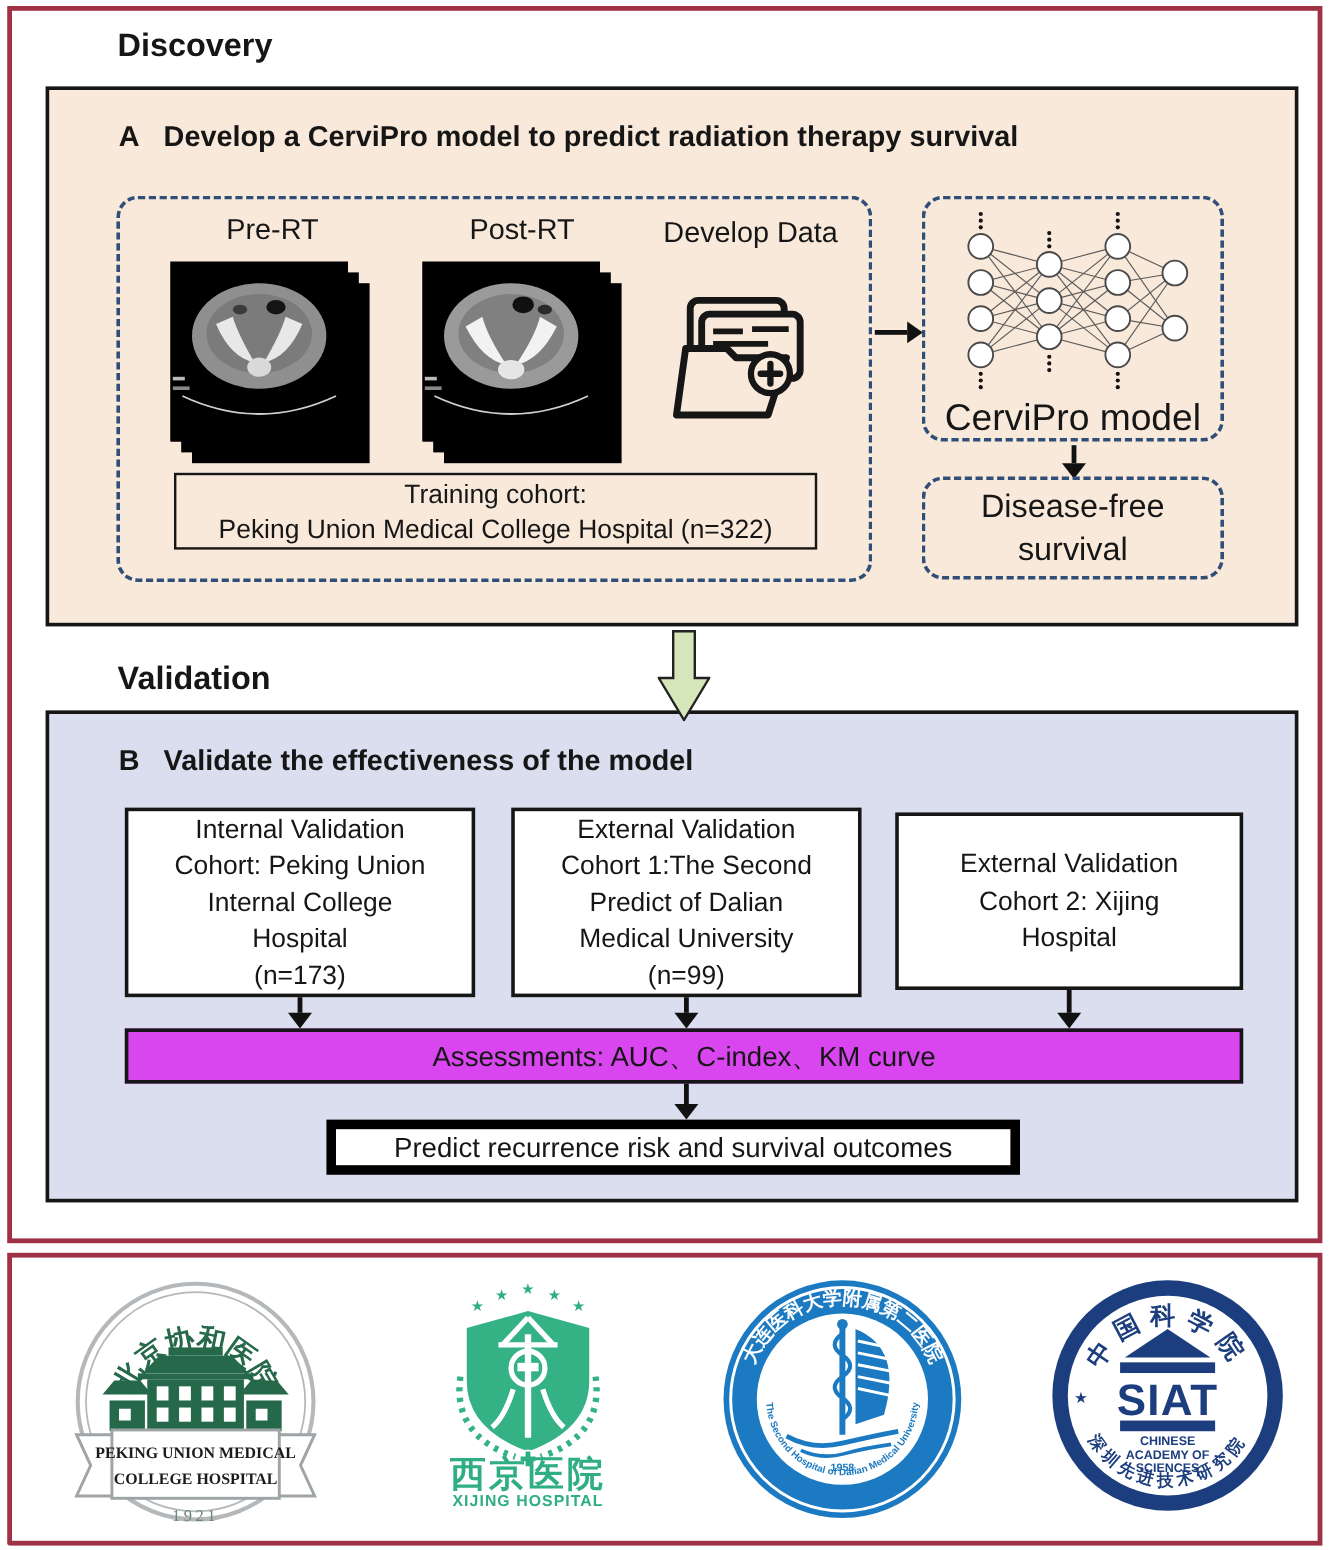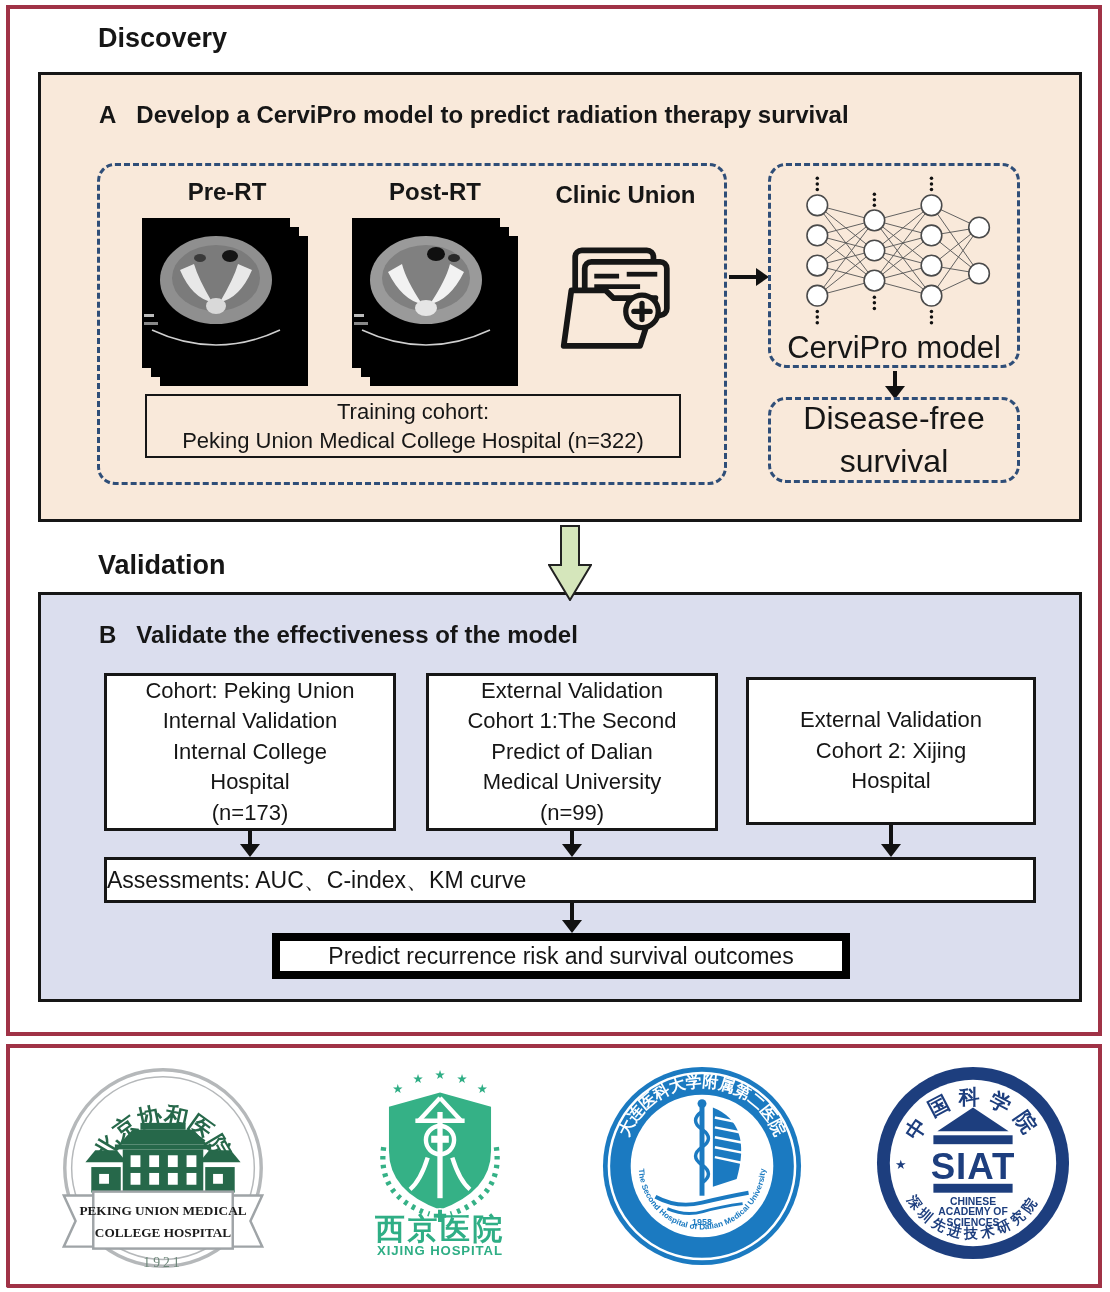--- a/index.html
+++ b/index.html
@@ -24,23 +24,23 @@
   #panel-b { left:28px; top:583px; width:1044px; height:410px; background:#DBDEEE; }
 
   .panel-title { position:absolute; left:58px; top:26px; font-size:24px; font-weight:bold; display:flex; }
   .panel-title .pl { margin-right:20px; }
 
   .dashed { position:absolute; border:3px dashed #2F4E78; border-radius:18px; }
   #inputs-box  { left:56px;  top:88px; width:630px; height:322px; }
   #model-box   { left:727px; top:88px; width:252px; height:205px; }
   #outcome-box { left:727px; top:322px; width:252px; height:86px;
                  display:flex; flex-direction:column; justify-content:center; align-items:center;
-                 font-size:32px; line-height:1.35; }
-
-  .io-label { position:absolute; font-size:24px; text-align:center;font-weight:bold; }
+                 font-size:27px; line-height:1.35; }
+
+  .io-label { position:absolute; font-size:24px; text-align:center; }
   #pre-rt-label    { left:52px;  top:12px; width:150px; }
   #post-rt-label   { left:260px; top:12px; width:150px; }
   #clinic-data-label{ left:438px; top:15px; width:175px; }
 
   .ct-stack { position:absolute; width:168px; height:170px; }
   #ct-pre  { left:42px;  top:52px; }
   #ct-post { left:252px; top:52px; }
   .ct-sheet { position:absolute; width:148px; height:150px; background:#000; }
   .ct-sheet.s3 { left:18px; top:18px; }
   .ct-sheet.s2 { left:9px;  top:9px; }
@@ -76,22 +76,22 @@
     text-align:center; font-size:22px; line-height:1.38;
   }
   #vbox-1 { left:63px;  top:78px; width:292px; height:158px; }
   #vbox-2 { left:385px; top:78px; width:292px; height:158px; }
   #vbox-3 { left:705px; top:82px; width:290px; height:148px; }
   #varr-1 { left:198px; top:236px; height:26px; }
   #varr-2 { left:520px; top:236px; height:26px; }
   #varr-3 { left:839px; top:230px; height:32px; }
   #assess-box {
     position:absolute; left:63px; top:262px; width:932px; height:46px;
-    background:#ffffff; border:3px solid #161616;
-    display:flex; align-items:center; justify-content:flex-start; font-size:23px;
+    background:#d946ef; border:3px solid #161616;
+    display:flex; align-items:center; justify-content:center; font-size:23px;
   }
   #varr-mid { left:520px; top:308px; height:30px; }
   #predict-box {
     position:absolute; left:231px; top:338px; width:578px; height:46px;
     background:#fff; border:8px solid #000000;
     display:flex; align-items:center; justify-content:center; font-size:23px;
   }
 
   .logo { position:absolute; }
   #logo-pumch  { left:40px;  top:12px; }
@@ -111,21 +111,21 @@
 
     <div class="panel" id="panel-a">
       <div class="panel-title">
         <span class="pl">A</span>
         <span>Develop a CerviPro model to predict radiation therapy survival</span>
       </div>
 
       <div class="dashed" id="inputs-box">
         <div class="io-label" id="pre-rt-label">Pre-RT</div>
         <div class="io-label" id="post-rt-label">Post-RT</div>
-        <div class="io-label" id="clinic-data-label">Clinic Union</div>
+        <div class="io-label" id="clinic-data-label">Develop Data</div>
 
         <div class="ct-stack" id="ct-pre">
           <div class="ct-sheet s3"></div>
           <div class="ct-sheet s2"></div>
           <div class="ct-sheet s1">
             <svg width="148" height="150" viewBox="0 0 148 150">
               <rect x="0" y="0" width="148" height="150" fill="#000"></rect>
               <ellipse cx="74" cy="62" rx="56" ry="44" fill="#8f8f8f"></ellipse>
               <ellipse cx="74" cy="60" rx="44" ry="33" fill="#7b7b7b"></ellipse>
               <path d="M38 52 Q50 80 70 84 Q56 60 52 46 Z" fill="#e8e8e8"></path>
@@ -275,22 +275,22 @@
 
     <div class="section-label" id="validation-label">Validation</div>
 
     <div class="panel" id="panel-b">
       <div class="panel-title">
         <span class="pl">B</span>
         <span>Validate the effectiveness of the model</span>
       </div>
 
       <div class="vbox" id="vbox-1">
+        <div>Internal Validation</div>
         <div>Cohort: Peking Union</div>
-        <div>Internal Validation</div>
         <div>Internal College</div>
         <div>Hospital</div>
         <div>(n=173)</div>
       </div>
       <div class="vbox" id="vbox-2">
         <div>External Validation</div>
         <div>Cohort 1:The Second</div>
         <div>Predict of Dalian</div>
         <div>Medical University</div>
         <div>(n=99)</div>

